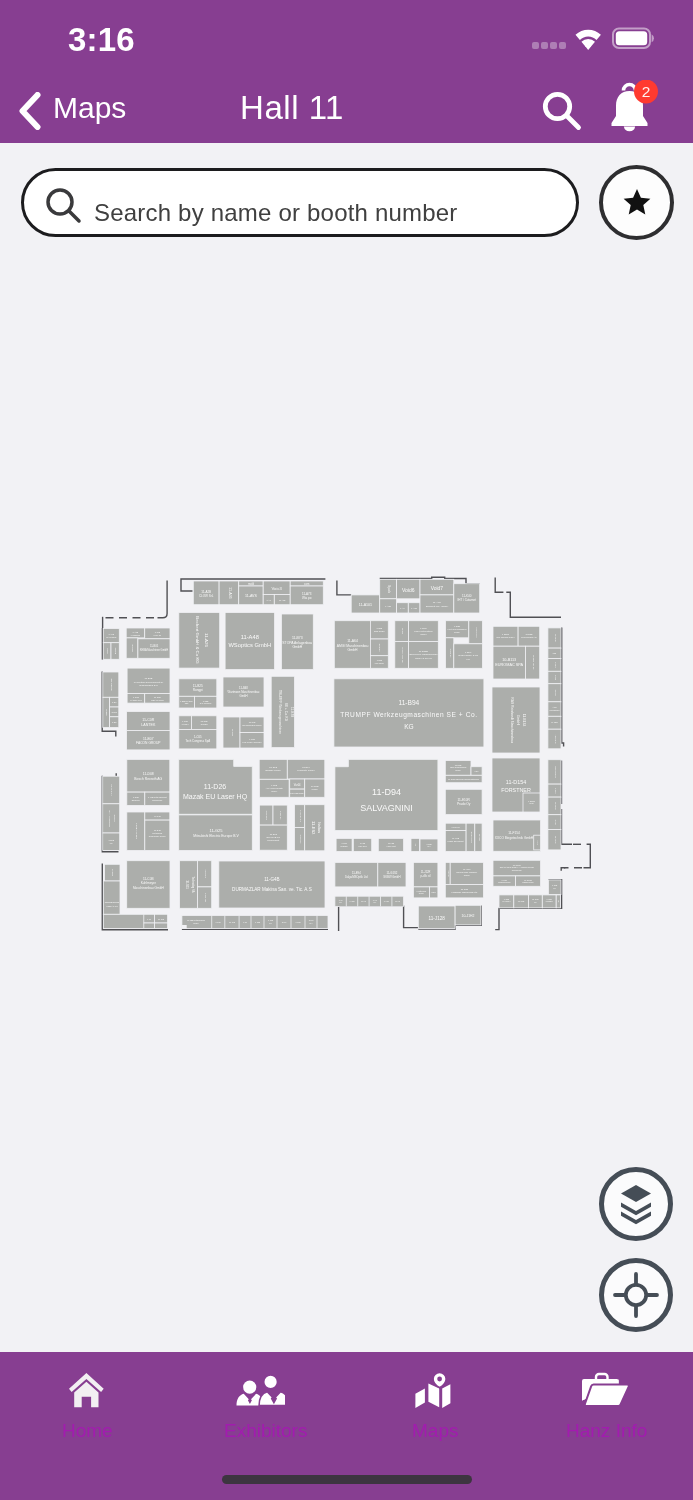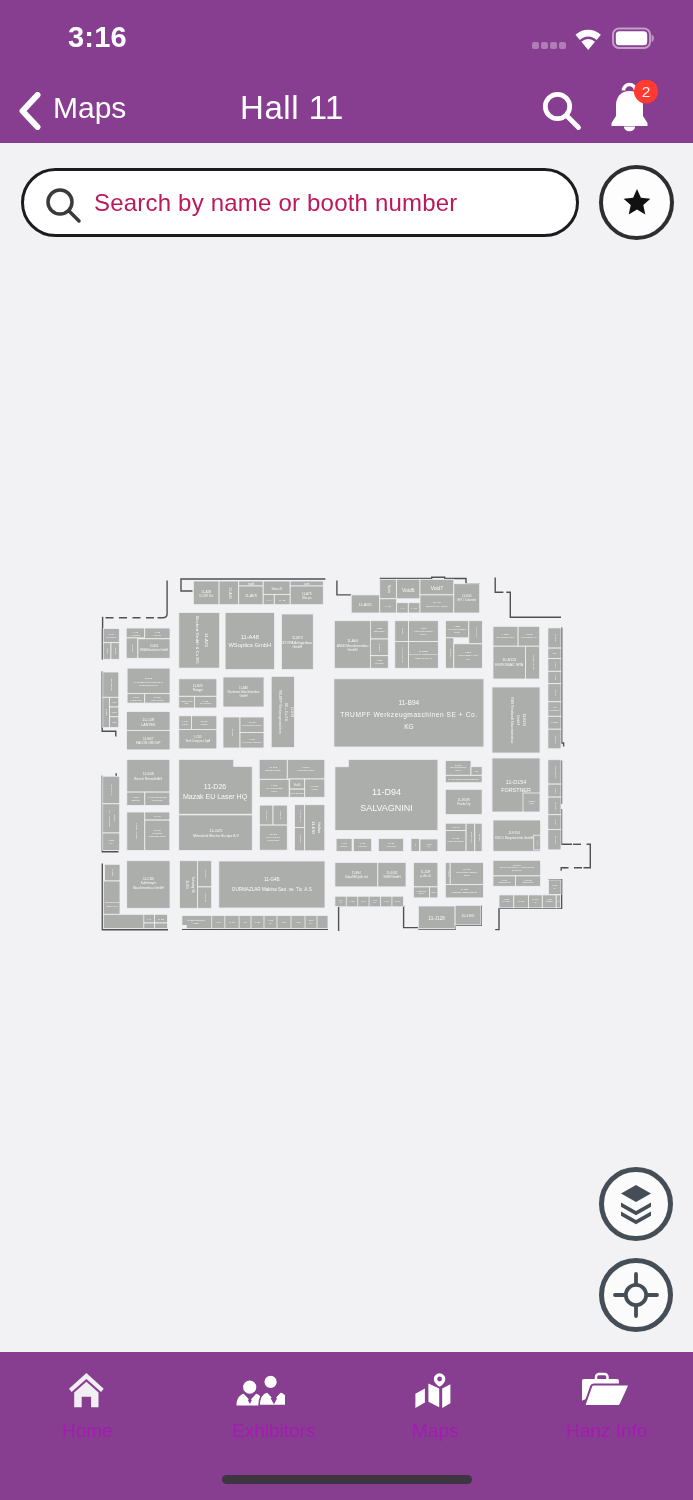--- a/index.html
+++ b/index.html
@@ -1,23 +1,23 @@
 <!DOCTYPE html>
 <html><head>
 <meta charset="utf-8">
 <style>
   html,body{margin:0;padding:0}
   body{width:693px;height:1500px;font-family:"Liberation Sans",sans-serif;background:#f2f2f5;position:relative;overflow:hidden}
   .hdr{position:absolute;top:0;left:0;width:693px;height:143px;background:#873e91}
-  .time{position:absolute;top:21px;left:68px;color:#fff;font-size:29px;font-weight:600;letter-spacing:.2px}
+  .time{position:absolute;top:21px;left:68px;color:#fff;font-size:33px;font-weight:600;letter-spacing:.2px}
   .backchev{position:absolute;top:92px;left:17px}
   .backlbl{position:absolute;top:91px;left:53px;color:#fff;font-size:30px}
   .title{position:absolute;top:89px;left:0;width:584px;text-align:center;color:#fff;font-size:33px;letter-spacing:.5px}
   .searchwrap{position:absolute;top:168px;left:21px;width:558px;height:69px;background:#fff;border:3px solid #1c1c1e;border-radius:35px;box-sizing:border-box}
-  .searchph{position:absolute;top:189px;left:94px;font-size:24px;color:#be185d;letter-spacing:0.2px}
+  .searchph{position:absolute;top:199px;left:94px;font-size:24px;color:#404040;letter-spacing:0.2px}
   .starbtn{position:absolute;top:165px;left:599px;width:75px;height:75px;background:#fdfdfd;border:4px solid #2e2e30;border-radius:50%;box-sizing:border-box}
   .cbtn{position:absolute;width:74px;height:74px;background:#fbfbfc;border:5px solid #454d56;border-radius:50%;box-sizing:border-box}
   .tabbar{position:absolute;top:1352px;left:0;width:693px;height:148px;background:#873e91}
   .tablbl{position:absolute;color:#a21caf;font-size:19px}
   .homebar{position:absolute;top:1475px;left:222px;width:250px;height:9px;border-radius:5px;background:#3d3540}
 </style>
 </head>
 <body>
 
 <div class="hdr"></div>
@@ -1045,21 +1045,21 @@
 
 <div class="tablbl" style="top:1420px;left:62px">Home</div>
 
 <svg style="position:absolute;top:1374px;left:236px" width="49" height="32" viewBox="0 0 49 32">
   <circle cx="13.7" cy="13.1" r="6.6" fill="#fff"></circle>
   <path d="M0.5,31.5 c0,-6.5 2.8,-10.5 7.2,-11.7 l5.1,5.4 -0.9,1.1 2,3.6 2,-3.6 -0.9,-1.1 5.1,-5.4 c4.4,1.2 7.2,5.2 7.2,11.7 z" fill="#fff"></path>
   <circle cx="34.6" cy="7.9" r="6.9" fill="#fff" stroke="#873e91" stroke-width="1.6"></circle>
   <path d="M23.1,31.5 c0,-8 3,-12.4 8.2,-13.8 l5.4,5.8 -1,1.2 2.2,3.9 2.2,-3.9 -1,-1.2 5.4,-5.8 c5.2,1.4 8.2,5.8 8.2,13.8 z" fill="#fff" stroke="#873e91" stroke-width="1.6"></path>
 </svg>
 
-<div class="tablbl" style="top:1420px;left:232px">Exhibitors</div>
+<div class="tablbl" style="top:1420px;left:224px">Exhibitors</div>
 
 <svg style="position:absolute;top:1372px;left:413px" width="40" height="38" viewBox="0 0 40 38">
   <polygon points="2.4,21.8 11.9,16.6 11.9,30.4 2.4,36" fill="#fff"></polygon>
   <polygon points="15.4,11.4 26.2,16.6 26.2,35.2 15.4,29.8" fill="#fff"></polygon>
   <polygon points="29.2,16.6 37.4,12.2 37.4,31.3 29.2,36" fill="#fff"></polygon>
   <path d="M26.6,0.5 a6.5,6.5 0 0 1 6.5,6.5 c0,4.8 -6.5,8.7 -6.5,8.7 c0,0 -6.5,-3.9 -6.5,-8.7 a6.5,6.5 0 0 1 6.5,-6.5 z" fill="#fff" stroke="#873e91" stroke-width="1.5"></path>
   <circle cx="26.6" cy="7" r="2.4" fill="#873e91"></circle>
 </svg>
 
 <div class="tablbl" style="top:1420px;left:412px">Maps</div>

